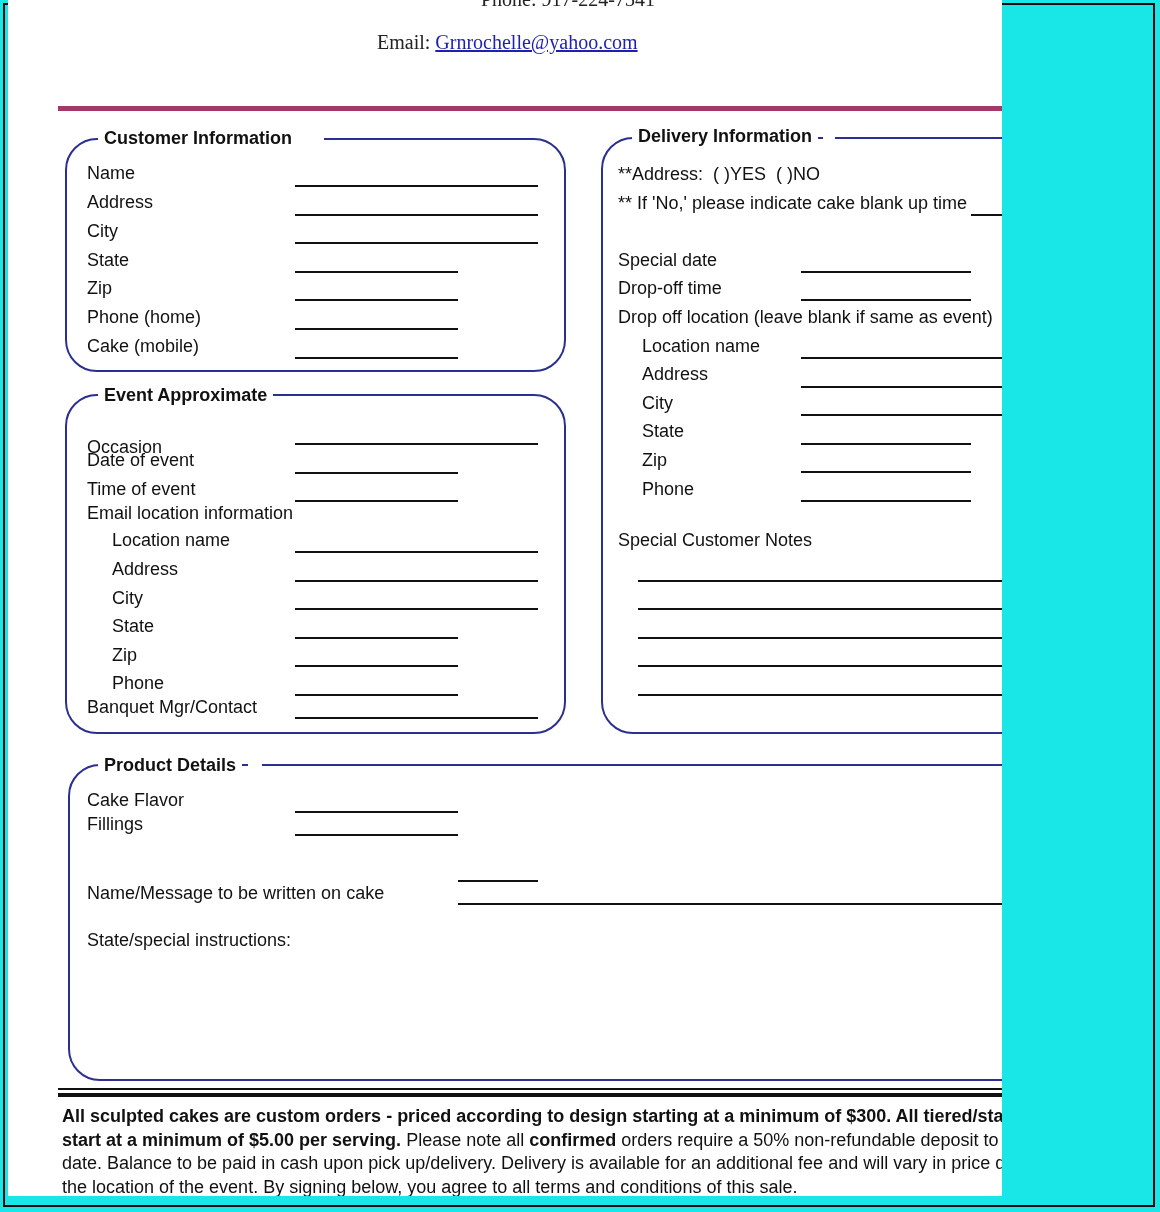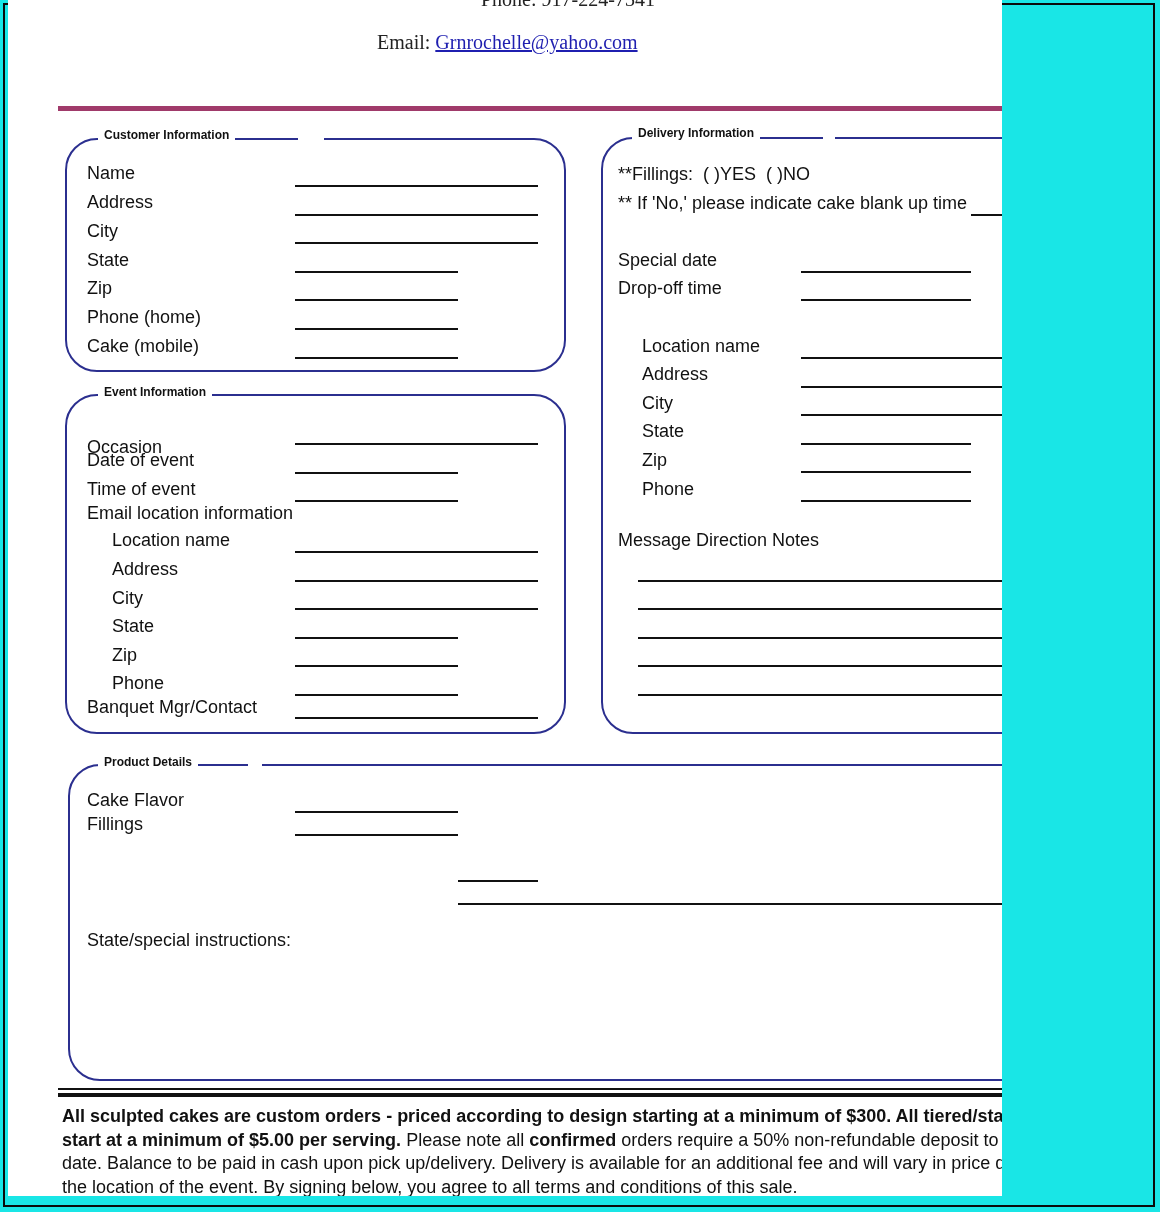--- a/index.html
+++ b/index.html
@@ -5,21 +5,21 @@
   html, body { margin:0; padding:0; }
   body { width:1160px; height:1212px; position:relative; overflow:hidden; background:#19e6e6; font-family:"Liberation Sans", sans-serif; color:#111; }
   .frame-dark { position:absolute; left:3px; top:3px; width:1152px; height:1204px; background:#0a0a0a; }
   .frame-cyan { position:absolute; left:5px; top:5px; width:1148px; height:1200px; background:#19e6e6; }
   .page { position:absolute; left:8px; top:0; width:994px; height:1196px; background:#ffffff; overflow:hidden; }
   .abs { position:absolute; }
   .serif { font-family:"Liberation Serif", serif; font-size:20px; color:#222; white-space:nowrap; }
   .email-link { color:#1f1fb0; text-decoration:underline; }
   .maroon-rule { position:absolute; left:50px; top:106px; width:1057px; height:5px; background:#a03a6a; }
   .box { position:absolute; border:2px solid #2b2f8f; border-radius:32px; box-sizing:border-box; }
-  .box-title { position:absolute; background:#fff; padding:0 6px; font-weight:bold; font-size:12px; color:#111; white-space:nowrap;text-align:center; }
+  .box-title { position:absolute; background:#fff; padding:0 6px; font-weight:bold; font-size:18px; color:#111; white-space:nowrap;text-align:center; }
   .box-title-gap { position:absolute; background:#fff; height:6px; }
   .lbl { position:absolute; font-size:18px; white-space:nowrap; color:#111; }
   .line { position:absolute; height:2px; background:#111; }
   .rule-thin { position:absolute; left:50px; top:1088px; width:1057px; height:2px; background:#111; }
   .rule-thick { position:absolute; left:50px; top:1093px; width:1057px; height:4px; background:#111; }
   .terms { position:absolute; left:54px; top:1105px; width:1050px; font-size:18px; line-height:23.5px; color:#111; }
   .terms b { font-weight:bold; }
 </style>
 </head>
 <body>
@@ -50,21 +50,21 @@
 
   <div class="line" style="left:287px; top:185px; width:243px;"></div>
   <div class="line" style="left:287px; top:214px; width:243px;"></div>
   <div class="line" style="left:287px; top:242px; width:243px;"></div>
   <div class="line" style="left:287px; top:271px; width:163px;"></div>
   <div class="line" style="left:287px; top:299px; width:163px;"></div>
   <div class="line" style="left:287px; top:328px; width:163px;"></div>
   <div class="line" style="left:287px; top:357px; width:163px;"></div>
 
   <div class="box" style="left:57px; top:394px; width:501px; height:340px;"></div>
-  <div class="box-title" style="left:90px; top:385px;">Event Information</div>
+  <div class="box-title" style="left:90px; top:385px;">Event Approximate</div>
 
   <div class="lbl" style="left:79px; top:421px;margin-top:16px;">Occasion</div>
   <div class="lbl" style="left:79px; top:450px;">Date of event</div>
   <div class="lbl" style="left:79px; top:479px;">Time of event</div>
   <div class="lbl" style="left:79px; top:503px;">Email location information</div>
   <div class="lbl" style="left:104px; top:530px;">Location name</div>
   <div class="lbl" style="left:104px; top:559px;">Address</div>
   <div class="lbl" style="left:104px; top:588px;">City</div>
   <div class="lbl" style="left:104px; top:616px;">State</div>
   <div class="lbl" style="left:104px; top:645px;">Zip</div>
@@ -80,62 +80,64 @@
   <div class="line" style="left:287px; top:637px; width:163px;"></div>
   <div class="line" style="left:287px; top:665px; width:163px;"></div>
   <div class="line" style="left:287px; top:694px; width:163px;"></div>
   <div class="line" style="left:287px; top:717px; width:243px;"></div>
 
   <div class="box" style="left:593px; top:137px; width:505px; height:597px;"></div>
   <div class="box-title" style="left:624px; top:126px;">Delivery Information</div>
   <div class="box-title-gap" style="left:815px; top:133px; width:12px;"></div>
 
   <div class="lbl" style="left:610px; top:164px;">
-    <span>**Fillings:</span>&nbsp;
+    <span>**Address:</span>&nbsp;
     <span>( )YES</span>&nbsp;
     <span>( )NO</span>
   </div>
   <div class="lbl" style="left:610px; top:193px;">** If 'No,' please indicate cake blank up time</div>
   <div class="line" style="left:963px; top:214px; width:117px;"></div>
 
   <div class="lbl" style="left:610px; top:250px;">Special date</div>
   <div class="lbl" style="left:610px; top:278px;">Drop-off time</div>
+  <div class="lbl" style="left:610px; top:307px;">Drop off location (leave blank if same as event)</div>
   <div class="line" style="left:793px; top:271px; width:170px;"></div>
   <div class="line" style="left:793px; top:299px; width:170px;"></div>
 
   <div class="lbl" style="left:634px; top:336px;">Location name</div>
   <div class="lbl" style="left:634px; top:364px;">Address</div>
   <div class="lbl" style="left:634px; top:393px;">City</div>
   <div class="lbl" style="left:634px; top:421px;">State</div>
   <div class="lbl" style="left:634px; top:450px;">Zip</div>
   <div class="lbl" style="left:634px; top:479px;">Phone</div>
 
   <div class="line" style="left:793px; top:357px; width:287px;"></div>
   <div class="line" style="left:793px; top:386px; width:287px;"></div>
   <div class="line" style="left:793px; top:414px; width:287px;"></div>
   <div class="line" style="left:793px; top:443px; width:170px;"></div>
   <div class="line" style="left:793px; top:471px; width:170px;"></div>
   <div class="line" style="left:793px; top:500px; width:170px;"></div>
 
-  <div class="lbl" style="left:610px; top:530px;">Message Direction Notes</div>
+  <div class="lbl" style="left:610px; top:530px;">Special Customer Notes</div>
   <div class="line" style="left:630px; top:580px; width:450px;"></div>
   <div class="line" style="left:630px; top:608px; width:450px;"></div>
   <div class="line" style="left:630px; top:637px; width:450px;"></div>
   <div class="line" style="left:630px; top:665px; width:450px;"></div>
   <div class="line" style="left:630px; top:694px; width:450px;"></div>
 
   <div class="box" style="left:60px; top:764px; width:1038px; height:317px;"></div>
   <div class="box-title" style="left:90px; top:755px;">Product Details</div>
   <div class="box-title-gap" style="left:240px; top:762px; width:14px;"></div>
 
   <div class="lbl" style="left:79px; top:790px;">Cake Flavor</div>
   <div class="lbl" style="left:79px; top:814px;">Fillings</div>
   <div class="line" style="left:287px; top:811px; width:163px;"></div>
   <div class="line" style="left:287px; top:834px; width:163px;"></div>
 
+  <div class="lbl" style="left:79px; top:883px;">Name/Message to be written on cake</div>
   <div class="line" style="left:450px; top:880px; width:80px;"></div>
   <div class="line" style="left:450px; top:903px; width:630px;"></div>
 
   <div class="lbl" style="left:79px; top:930px;">State/special instructions:</div>
   <div class="abs" style="left:79px; top:955px; width:1000px; height:110px;"></div>
 
   <div class="rule-thin"></div>
   <div class="rule-thick"></div>
 
   <div class="terms"><b>All sculpted cakes are custom orders - priced according to design starting at a minimum of $300. All tiered/stacked cakes start at a minimum of $5.00 per serving.</b><span> Please note all </span><b>confirmed</b><span> orders require a 50% non-refundable deposit to secure your date. Balance to be paid in cash upon pick up/delivery.  Delivery is available for an additional fee and will vary in price depending on the location of the event. By signing below, you agree to all terms and conditions of this sale.</span></div>

